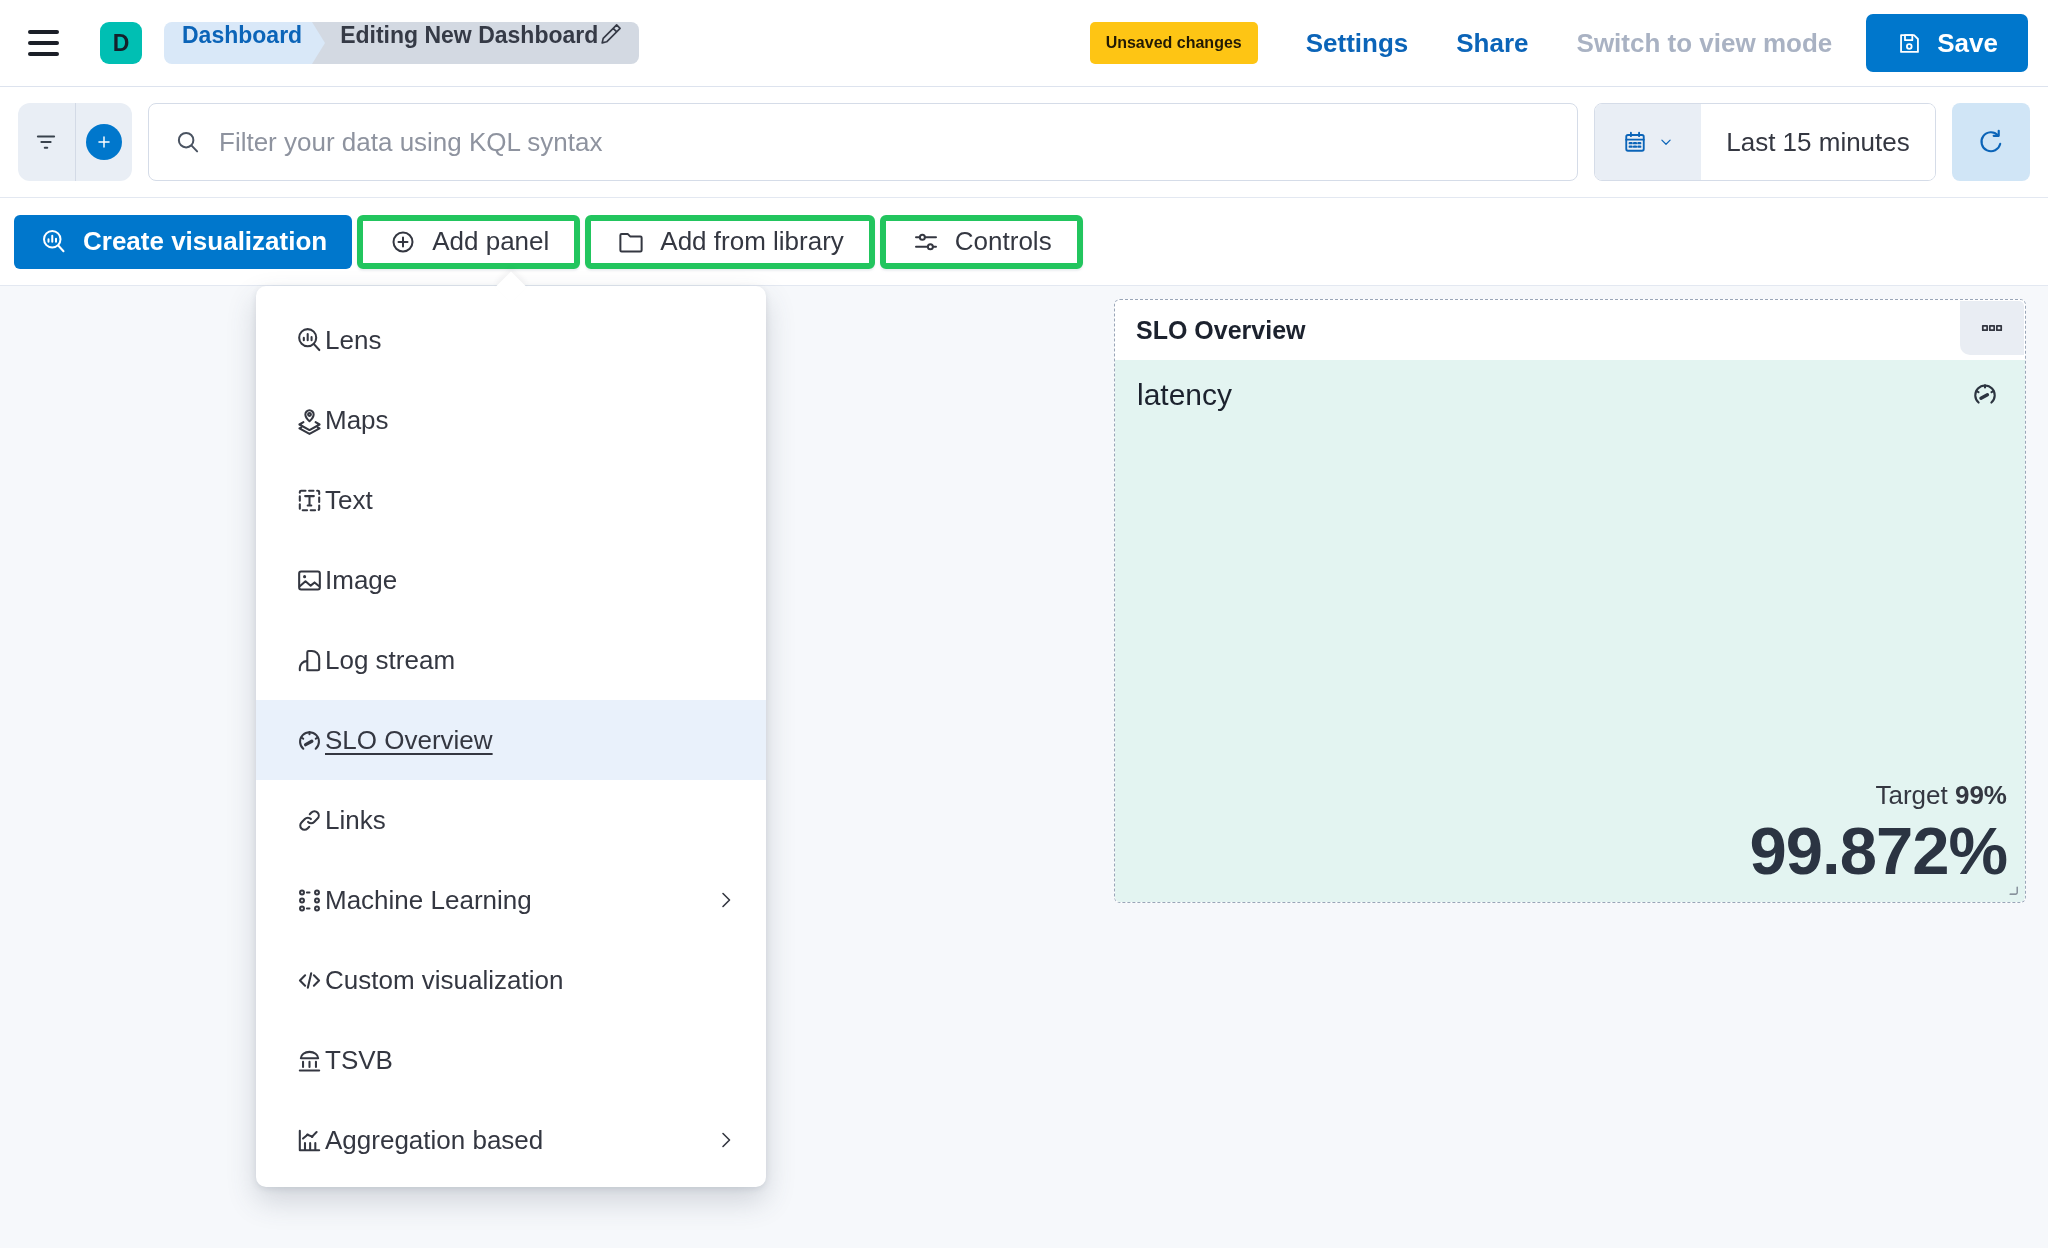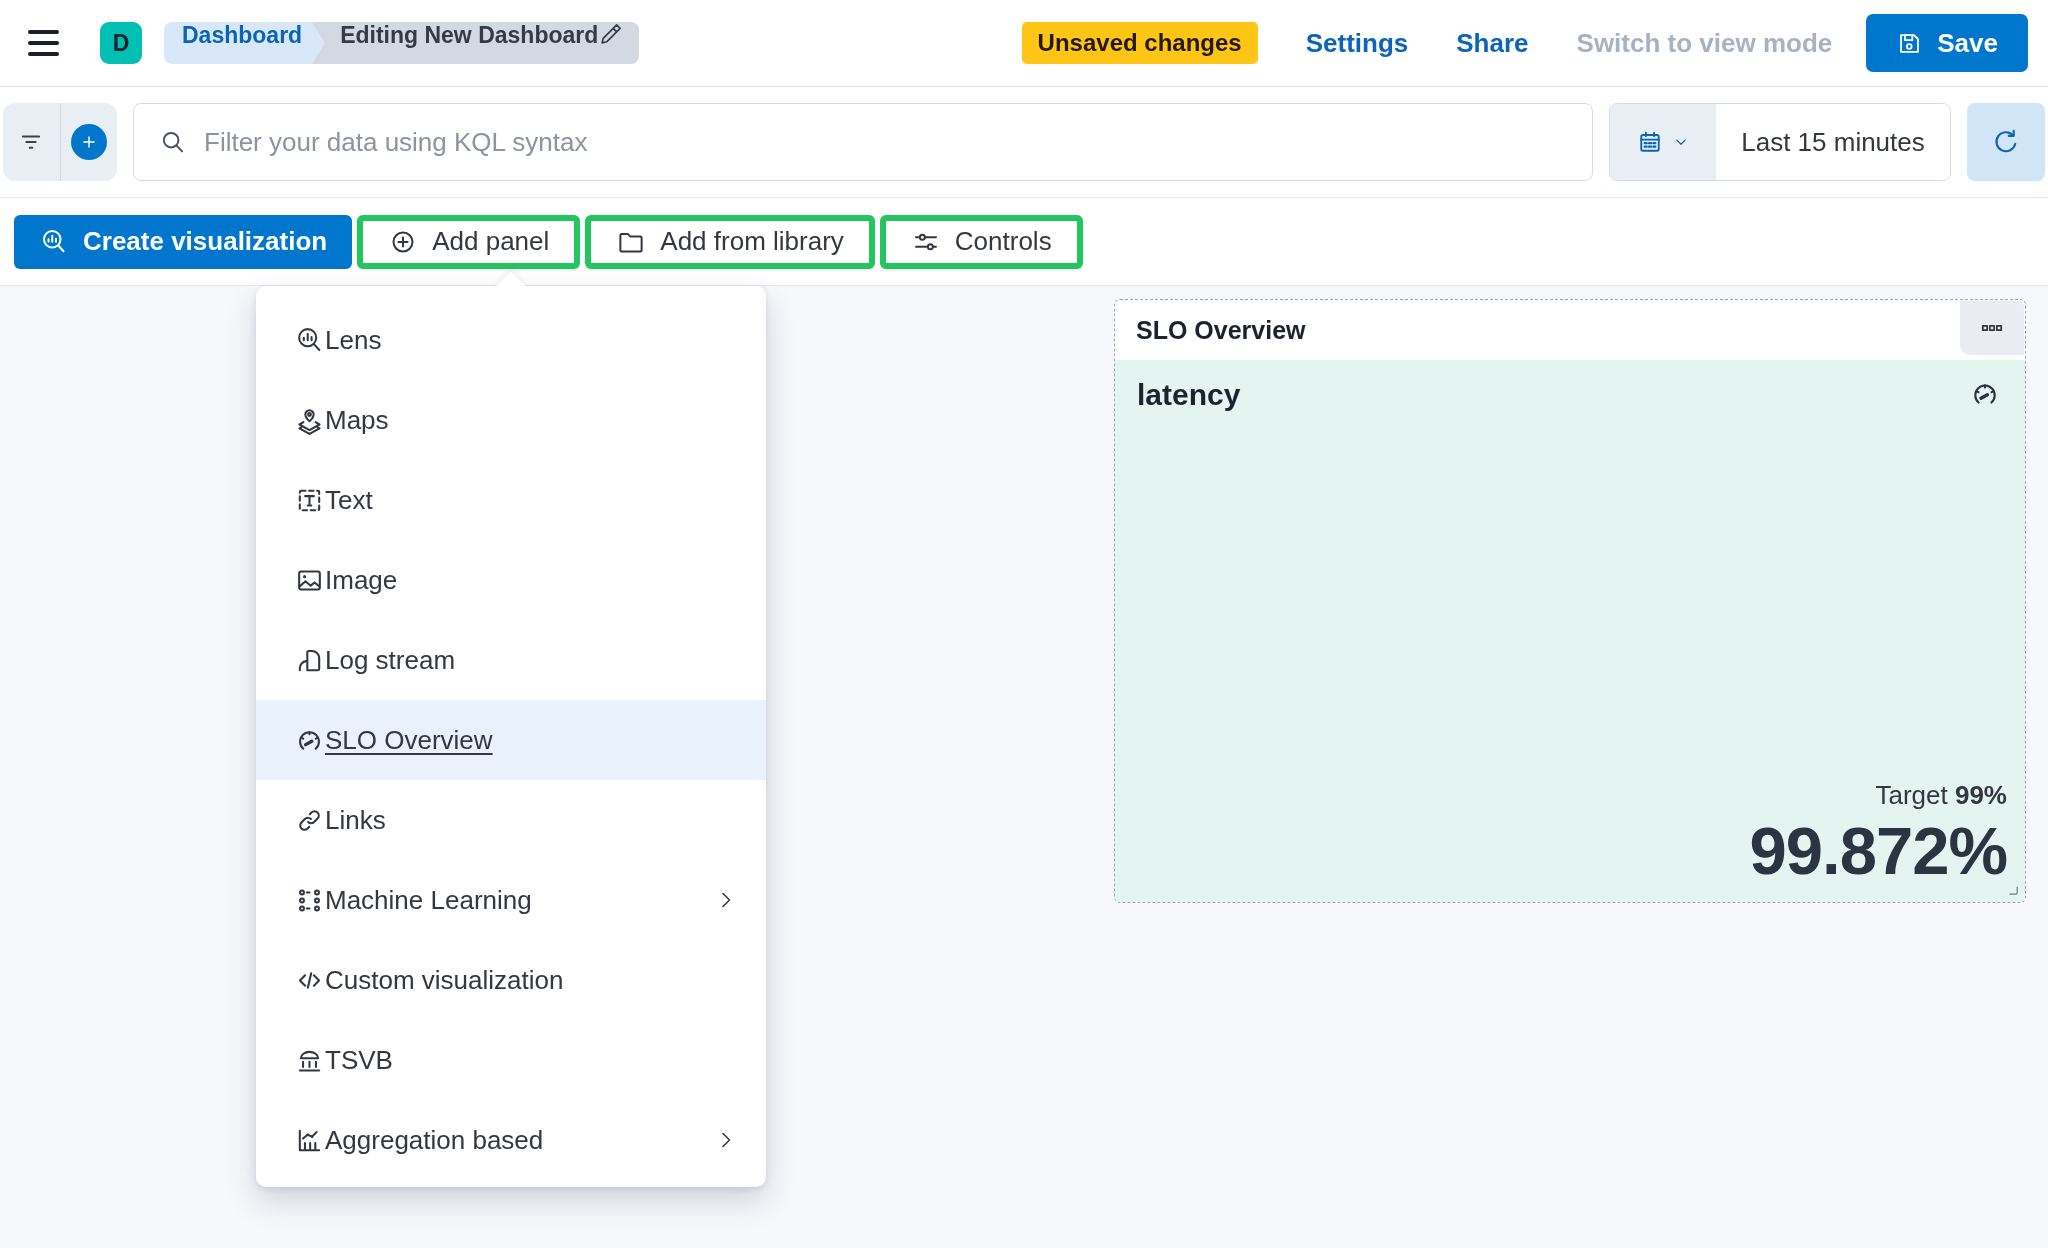--- a/index.html
+++ b/index.html
@@ -20,28 +20,28 @@
   .hamburger{width:46px;height:46px;margin-left:8px;display:flex;flex-direction:column;justify-content:center;gap:7px;background:none;border:none;cursor:pointer}
   .hamburger i{display:block;width:31px;height:4px;border-radius:2px;background:#1b1f27}
   .avatar{width:42px;height:42px;margin-left:26px;border-radius:9px;background:var(--avatar);display:flex;align-items:center;justify-content:center;font-size:23px;font-weight:700;color:#15202b}
   .crumbs{display:flex;align-items:center;margin-left:22px}
   .crumb{height:42px;display:flex;align-items:flex-start;font-size:23px;font-weight:600}
   .crumb-first{position:relative;z-index:2;background:var(--bc-blue);color:var(--link);border-radius:8px 0 0 8px;padding:0 10px 0 18px}
   .crumb-first::after{content:"";position:absolute;left:100%;top:0;border-top:21px solid transparent;border-bottom:21px solid transparent;border-left:13px solid var(--bc-blue)}
   .crumb-last{background:var(--bc-gray);color:#353a46;border-radius:0 8px 8px 0;padding:0 16px 0 28px;}
   .crumb-last .icon{width:25px;height:25px;color:#353a46}
   .top-right{margin-left:auto;display:flex;align-items:center}
-  .badge{height:42px;display:flex;align-items:center;padding:0 16px;border-radius:5px;background:var(--badge);color:#221a05;font-size:24px;font-weight:600}
+  .badge{height:42px;display:flex;align-items:center;padding:0 16px;border-radius:5px;background:var(--badge);color:#221a05;font-size:16px;font-weight:600}
   .toplink{background:none;border:none;cursor:pointer;font-family:inherit;font-size:26px;font-weight:600;color:var(--link);margin-left:48px}
   .toplink.disabled{color:#a9b2c3;cursor:default}
   .save-btn{margin-left:34px;height:58px;padding:0 30px;border:none;border-radius:7px;background:var(--primary);color:#fff;font-family:inherit;font-size:26px;font-weight:600;display:flex;align-items:center;gap:14px;cursor:pointer}
   .save-btn .icon{width:27px;height:27px;color:#fff}
 
   
-  .querybar{height:111px;display:flex;align-items:center;padding:0 3px;gap:16px;background:#fff;border-bottom:1px solid #e3e8f1}
+  .querybar{height:111px;display:flex;align-items:center;padding:0 18px;gap:16px;background:#fff;border-bottom:1px solid #e3e8f1}
   .filter-group{width:114px;height:78px;border-radius:12px;background:var(--seg-gray);display:flex;overflow:hidden}
   .filter-cell{flex:1;display:flex;align-items:center;justify-content:center;border:none;background:none;cursor:pointer}
   .filter-cell + .filter-cell{border-left:1px solid var(--border)}
   .filter-cell .icon{width:30px;height:30px;color:#39424d}
   .plus-circle{width:36px;height:36px;border-radius:50%;background:var(--primary);display:flex;align-items:center;justify-content:center;color:#fff}
   .plus-circle svg{width:22px;height:22px}
   .kql{flex:1;height:78px;background:#fff;border:1px solid #d5dce8;border-radius:8px;display:flex;align-items:center;padding:0 24px;gap:16px}
   .kql .icon{width:30px;height:30px;color:#4a5361}
   .kql input{flex:1;border:none;outline:none;font-family:inherit;font-size:26px;color:var(--text);background:transparent}
   .kql input::placeholder{color:#8e939f}
@@ -73,21 +73,21 @@
   .mi-chevron{display:none;margin-left:auto;width:24px;height:24px;color:#343741}
   .menu-item.has-sub .mi-chevron{display:flex}
 
   
   .slo-panel{position:absolute;left:1114px;top:13px;width:912px;height:604px;background:#fff;border:1px dashed #9aa6b8;border-radius:6px}
   .slo-head{height:60px;display:flex;align-items:center;padding-left:21px}
   .slo-title{font-size:25px;font-weight:700;color:#1c222e}
   .panel-menu-btn{position:absolute;top:1px;right:1px;width:64px;height:54px;border:none;cursor:pointer;background:#e9edf3;border-radius:0 5px 0 10px;display:flex;align-items:center;justify-content:center;color:#343741}
   .panel-menu-btn .icon{width:26px;height:26px}
   .slo-body{position:relative;height:542px;background:var(--panel-teal);border-radius:0 0 5px 5px}
-  .slo-name{position:absolute;left:22px;top:18px;font-size:30px;font-weight:700;color:#1c222e}
+  .slo-name{position:absolute;left:22px;top:18px;font-size:30px;font-weight:400;color:#1c222e}
   .slo-gauge{position:absolute;right:24px;top:18px;width:32px;height:32px;color:#2c3440}
   .slo-metric{position:absolute;right:18px;bottom:18px;text-align:right}
   .slo-target{font-size:26px;color:#343741;margin-bottom:6px}
   .slo-target b{font-weight:700}
   .slo-value{font-size:67px;font-weight:700;letter-spacing:-1px;color:#2b3442;line-height:1}
   .resize-handle{position:absolute;right:5px;bottom:5px;width:17px;height:17px;color:#6b7280;cursor:nwse-resize}
 </style>
 </head>
 <body>
 

